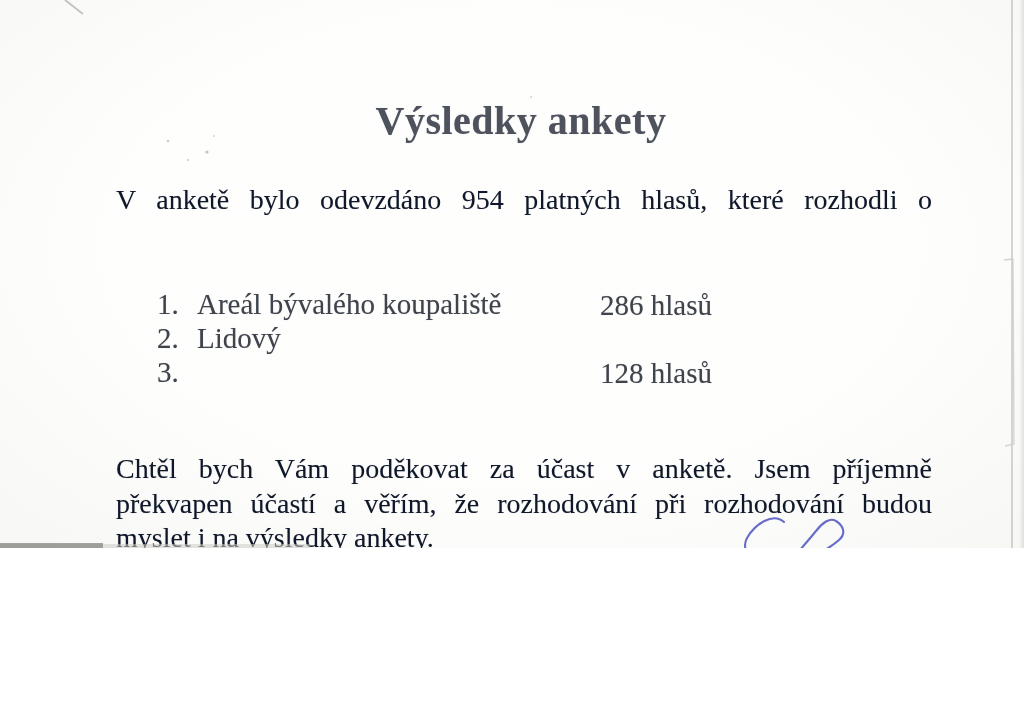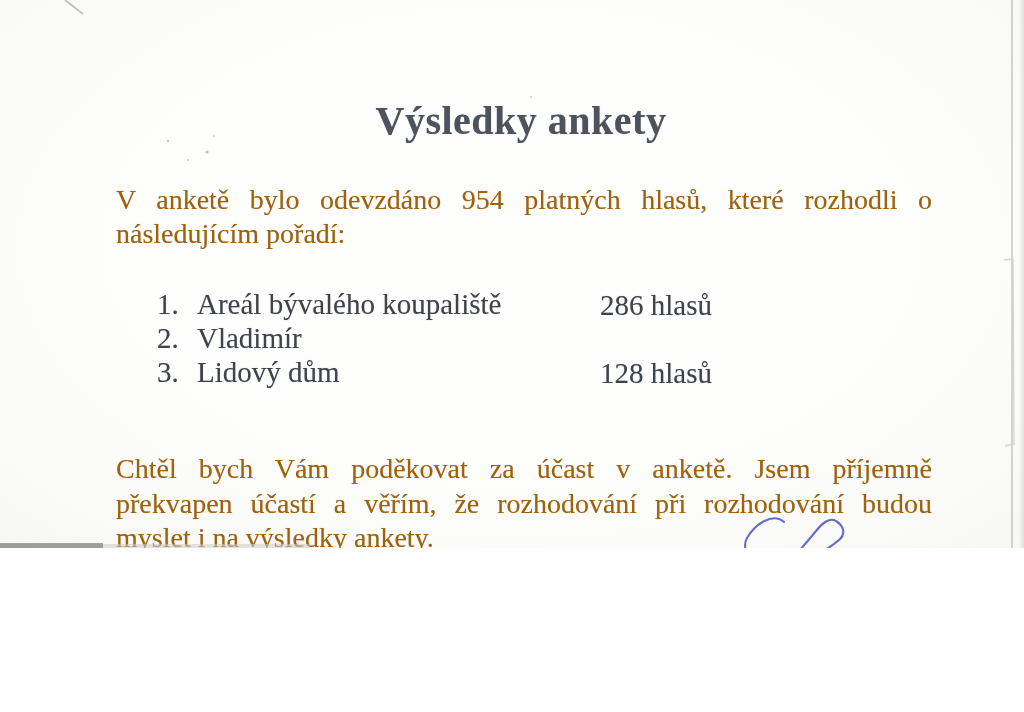--- a/index.html
+++ b/index.html
@@ -37,21 +37,21 @@
     font-weight: bold;
     color: #4d525c;
     letter-spacing: 0.5px;
     text-shadow: 0 0 1px rgba(77,82,92,0.35);
   }
   .para {
     position: absolute;
     left: 116px;
     width: 816px;
     font-size: 28px;
-    color: #a16207;
+    color: #0f172a;
     text-shadow: 0 0 1px rgba(63,67,75,0.30);
   }
   .para-intro { top: 183px; line-height: 34px; }
   .para-closing { top: 424px; line-height: 34.5px; margin-top: 28px; }
   .jline {
     text-align: justify;
     text-align-last: justify;
     text-justify: inter-word;
   }
   .lline { text-align: left; }
@@ -133,36 +133,34 @@
 </style>
 </head>
 <body>
 
 <div class="page">
 
   <div class="doc-title">Výsledky ankety</div>
 
   <div class="para para-intro">
     <div class="jline">V anketě bylo odevzdáno 954 platných hlasů, které rozhodli o</div>
-    <div class="lline">následujícím pořadí:</div>
   </div>
 
   <div class="results-list">
     <div class="result-row row-1">
       <span class="rank">1.</span>
       <span class="label">Areál bývalého koupaliště</span>
       <span class="votes">286 hlasů</span>
     </div>
     <div class="result-row row-2">
       <span class="rank">2.</span>
-      <span class="label">Vladimír</span>
+      <span class="label">Lidový</span>
     </div>
     <div class="result-row row-3">
       <span class="rank">3.</span>
-      <span class="label">Lidový dům</span>
       <span class="votes">128 hlasů</span>
     </div>
   </div>
 
   <div class="para para-closing">
     <div class="jline">Chtěl bych Vám poděkovat za účast v anketě. Jsem příjemně</div>
     <div class="jline">překvapen účastí a věřím, že rozhodování při rozhodování budou</div>
     <div class="lline">myslet i na výsledky ankety.</div>
   </div>
 

